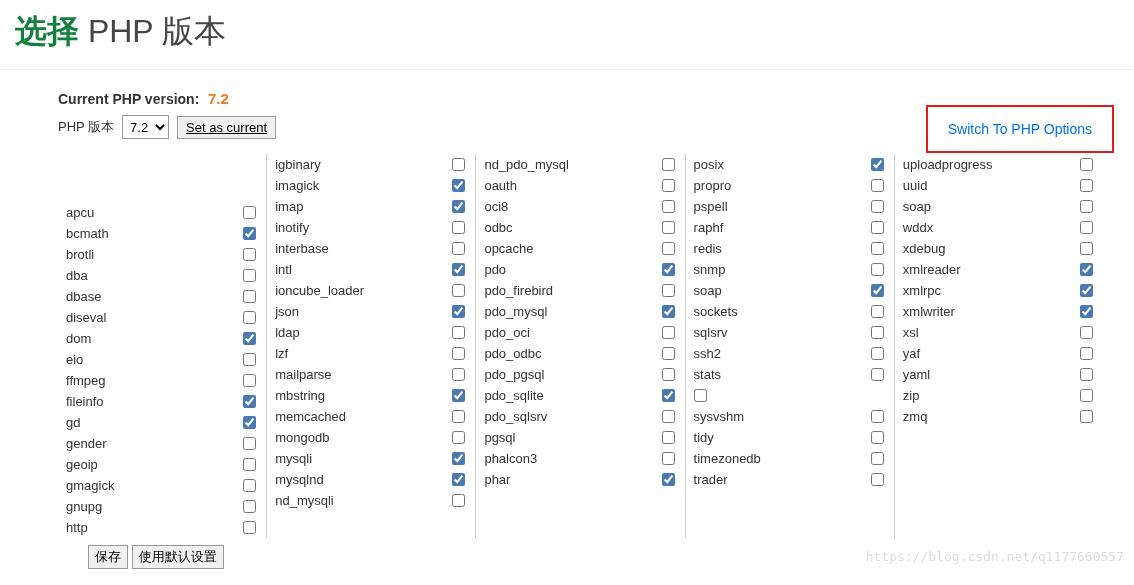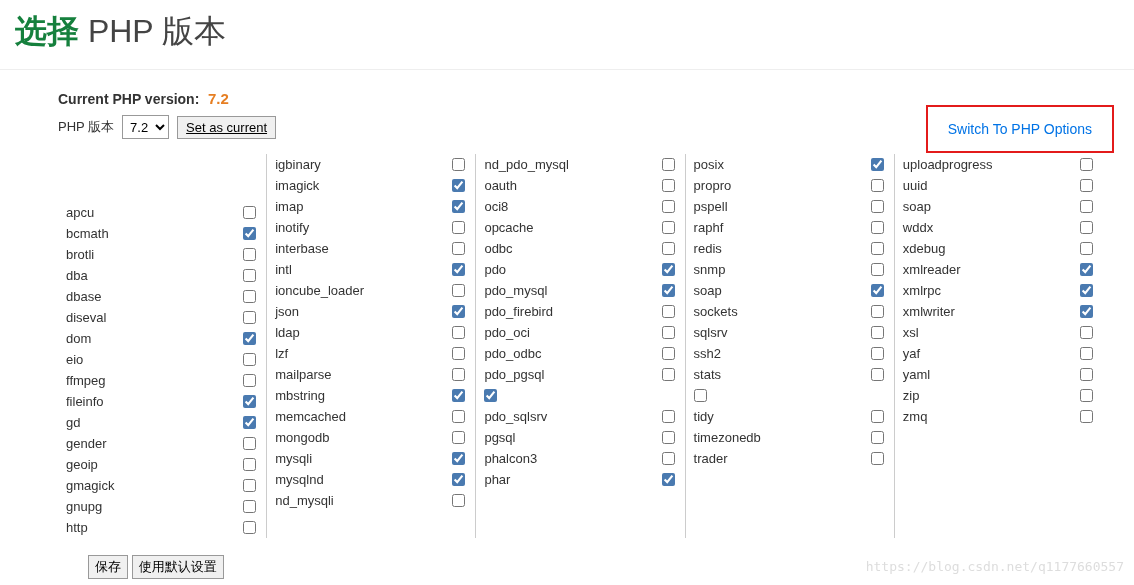--- a/index.html
+++ b/index.html
@@ -98,21 +98,21 @@
     }
     .ext-name {
       flex: 1;
     }
     .ext-check {
       width: 13px;
       height: 13px;
       accent-color: #4a7ab0;
     }
     .btn-row {
-      margin-top: 16px;
+      margin-top: 6px;
       border-top: 1px solid transparent;
       padding-left: 30px;
     }
     .action-btn {
       background: #f0f0f0;
       border: 1px solid #999;
       padding: 2px 6px;
       font-size: 13px;
       cursor: pointer;
     }
@@ -294,52 +294,53 @@
         </div>
         <div class="ext-row">
           <span class="ext-name">oauth</span>
           <input type="checkbox" class="ext-check" style="">
         </div>
         <div class="ext-row">
           <span class="ext-name">oci8</span>
           <input type="checkbox" class="ext-check" style="">
         </div>
         <div class="ext-row">
+          <span class="ext-name">odbc</span>
+          <input type="checkbox" class="ext-check" style="">
+        </div>
+        <div class="ext-row">
           <span class="ext-name">opcache</span>
           <input type="checkbox" class="ext-check" style="">
         </div>
         <div class="ext-row">
-          <span class="ext-name">odbc</span>
-          <input type="checkbox" class="ext-check" style="">
-        </div>
-        <div class="ext-row">
           <span class="ext-name">pdo</span>
           <input type="checkbox" class="ext-check" checked="" style="">
         </div>
         <div class="ext-row">
+          <span class="ext-name">pdo_firebird</span>
+          <input type="checkbox" class="ext-check" style="">
+        </div>
+        <div class="ext-row">
           <span class="ext-name">pdo_mysql</span>
           <input type="checkbox" class="ext-check" checked="" style="">
         </div>
         <div class="ext-row">
-          <span class="ext-name">pdo_firebird</span>
-          <input type="checkbox" class="ext-check" style="">
-        </div>
-        <div class="ext-row">
           <span class="ext-name">pdo_oci</span>
           <input type="checkbox" class="ext-check" style="">
         </div>
         <div class="ext-row">
           <span class="ext-name">pdo_odbc</span>
           <input type="checkbox" class="ext-check" style="">
         </div>
         <div class="ext-row">
           <span class="ext-name">pdo_pgsql</span>
           <input type="checkbox" class="ext-check" style="">
         </div>
         <div class="ext-row">
+          <span class="ext-name">pdo_sqlite</span>
           <input type="checkbox" class="ext-check" checked="" style="">
         </div>
         <div class="ext-row">
           <span class="ext-name">pdo_sqlsrv</span>
           <input type="checkbox" class="ext-check" style="">
         </div>
         <div class="ext-row">
           <span class="ext-name">pgsql</span>
           <input type="checkbox" class="ext-check" style="">
         </div>
@@ -391,20 +392,24 @@
         </div>
         <div class="ext-row">
           <span class="ext-name">ssh2</span>
           <input type="checkbox" class="ext-check" style="">
         </div>
         <div class="ext-row">
           <span class="ext-name">stats</span>
           <input type="checkbox" class="ext-check" style="">
         </div>
         <div class="ext-row">
+          <input type="checkbox" class="ext-check" style="">
+        </div>
+        <div class="ext-row">
+          <span class="ext-name">sysvshm</span>
           <input type="checkbox" class="ext-check" style="">
         </div>
         <div class="ext-row">
           <span class="ext-name">tidy</span>
           <input type="checkbox" class="ext-check" style="">
         </div>
         <div class="ext-row">
           <span class="ext-name">timezonedb</span>
           <input type="checkbox" class="ext-check" style="">
         </div>

